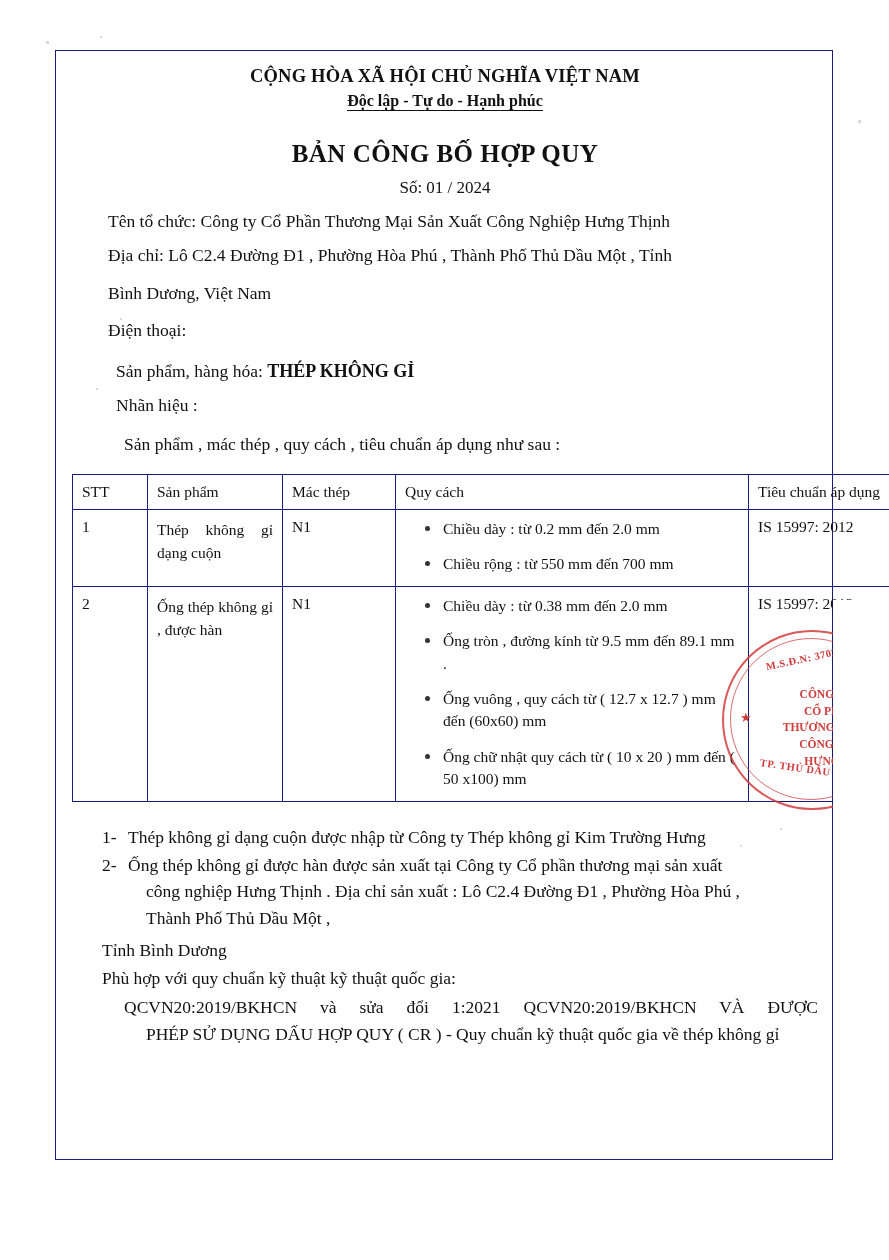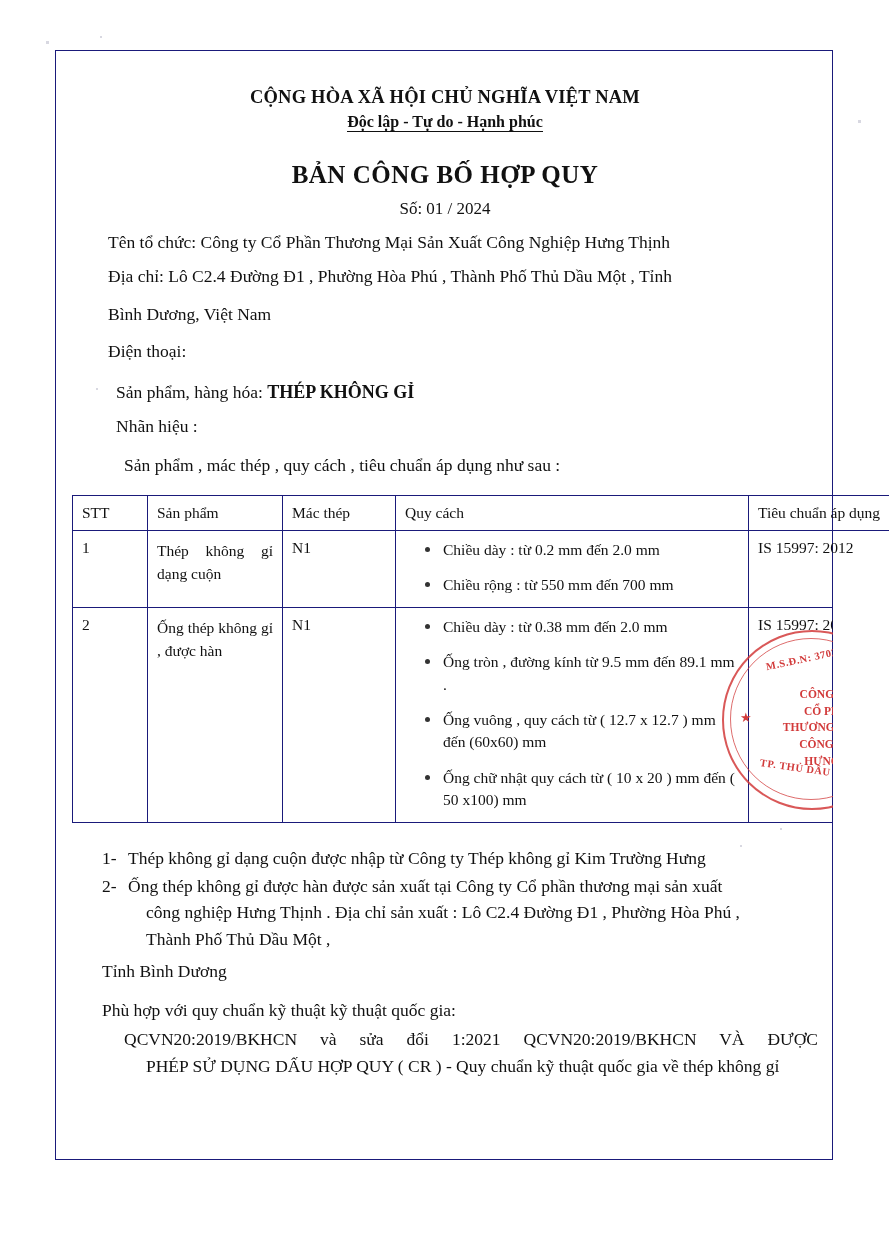--- a/index.html
+++ b/index.html
@@ -27,21 +27,21 @@
     left: 55px;
     top: 50px;
     width: 778px;
     height: 1110px;
     border: 1.5px solid #1a1a7a;
     box-sizing: border-box;
   }
   .content {
     position: absolute;
     left: 72px;
-    top: 77px;
+    top: 56px;
     width: 746px;
   }
   .center { text-align: center; }
 
   .national-title {
     font-size: 18.5px;
     font-weight: bold;
     letter-spacing: 0.2px;
     margin-top: 10px;
   }
@@ -145,21 +145,21 @@
   }
   .note-num {
     width: 26px;
     flex: 0 0 26px;
   }
   .note-body { flex: 1; }
   .tail-line {
     font-size: 17.5px;
     line-height: 1.5;
     padding-left: 30px;
-    margin-top: 13px;
+    margin-top: 2px;
   }
   .tail-block {
     font-size: 17.5px;
     line-height: 1.5;
     margin-top: 3px;
     text-align: justify;
     padding-left: 30px;
   }
   .tail-block .l1 { display: block; padding-left: 22px; text-align: justify; text-align-last: justify; }
   .tail-block .l2 { display: block; margin-left: 44px; }

